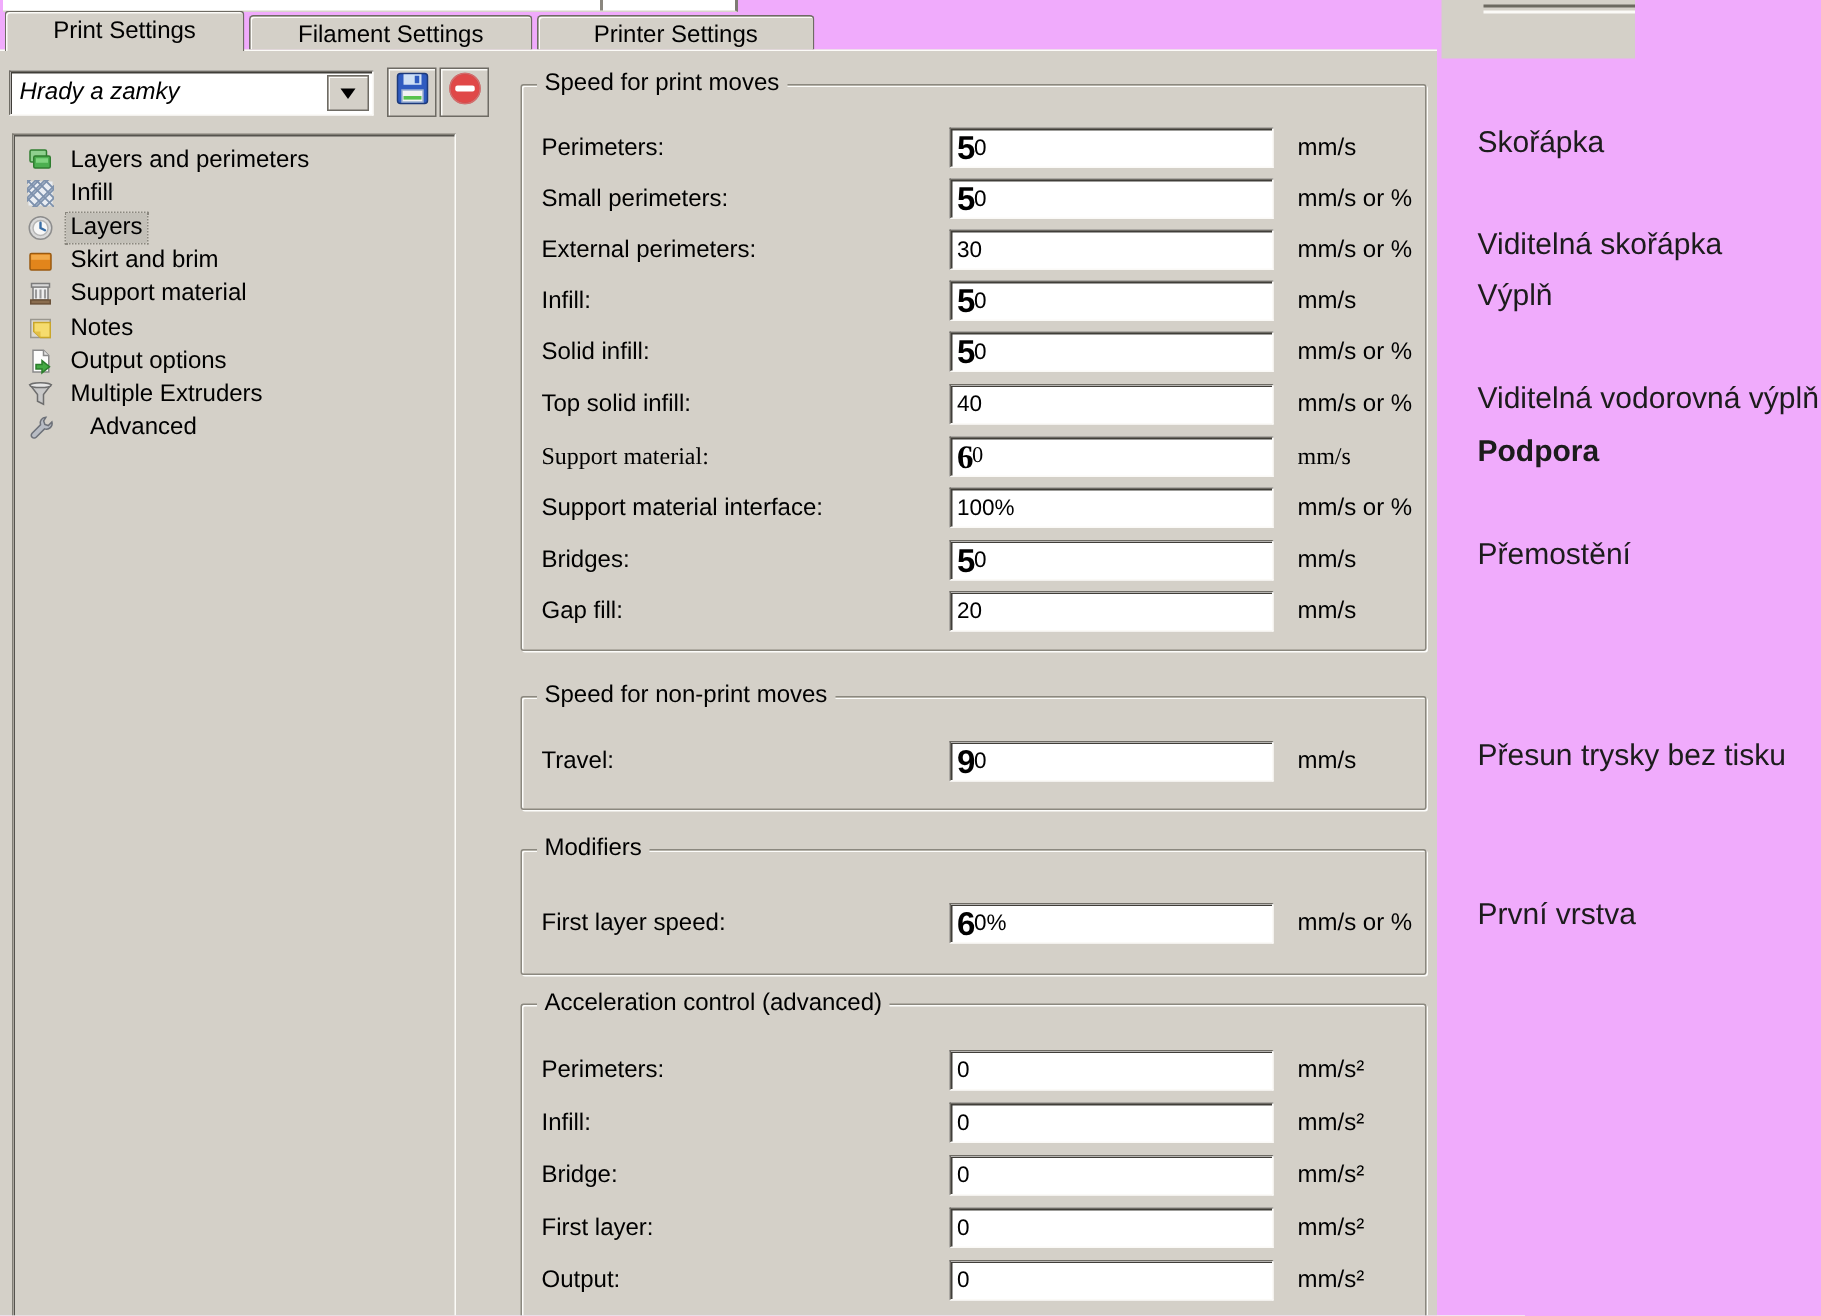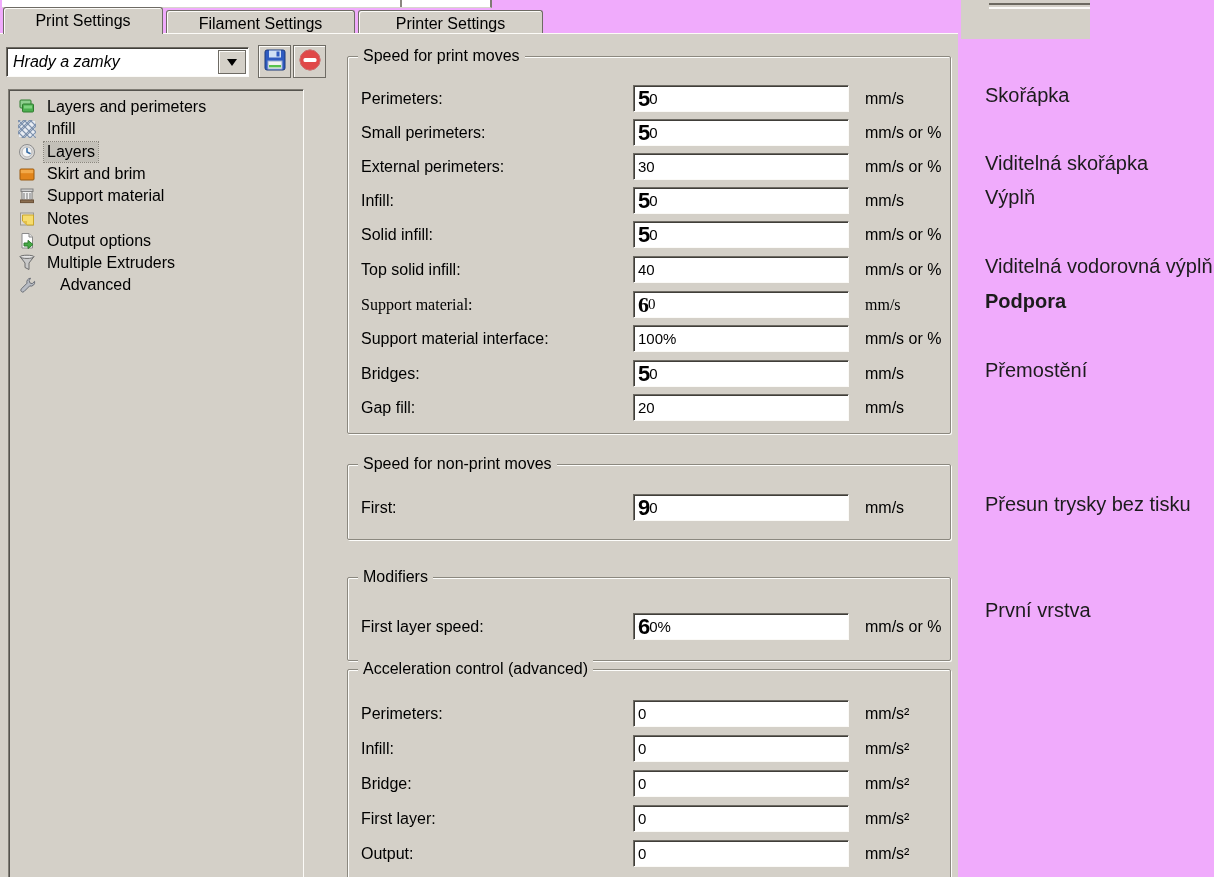--- a/index.html
+++ b/index.html
@@ -291,29 +291,29 @@
           <div class="field" role="textbox">
             <span class="val-bold"></span>
             <span class="val-rest">20</span>
           </div>
           <span class="unit">mm/s</span>
         </div>
       </div>
       <div class="groupbox" style="left: 347px; top: 430px; width: 604px; height: 76px;">
         <span class="legend">Speed for non-print moves</span>
         <div class="srow" style="top: 29px;">
-          <span class="rlabel">First:</span>
+          <span class="rlabel">Travel:</span>
           <div class="field" role="textbox">
             <span class="val-bold">9</span>
             <span class="val-rest">0</span>
           </div>
           <span class="unit">mm/s</span>
         </div>
       </div>
-      <div class="groupbox" style="left: 347px; top: 543px; width: 604px; height: 84px;">
+      <div class="groupbox" style="left: 347px; top: 532px; width: 604px; height: 84px;">
         <span class="legend">Modifiers</span>
         <div class="srow" style="top: 35px;">
           <span class="rlabel">First layer speed:</span>
           <div class="field" role="textbox">
             <span class="val-bold">6</span>
             <span class="val-rest">0%</span>
           </div>
           <span class="unit">mm/s or %</span>
         </div>
       </div>

